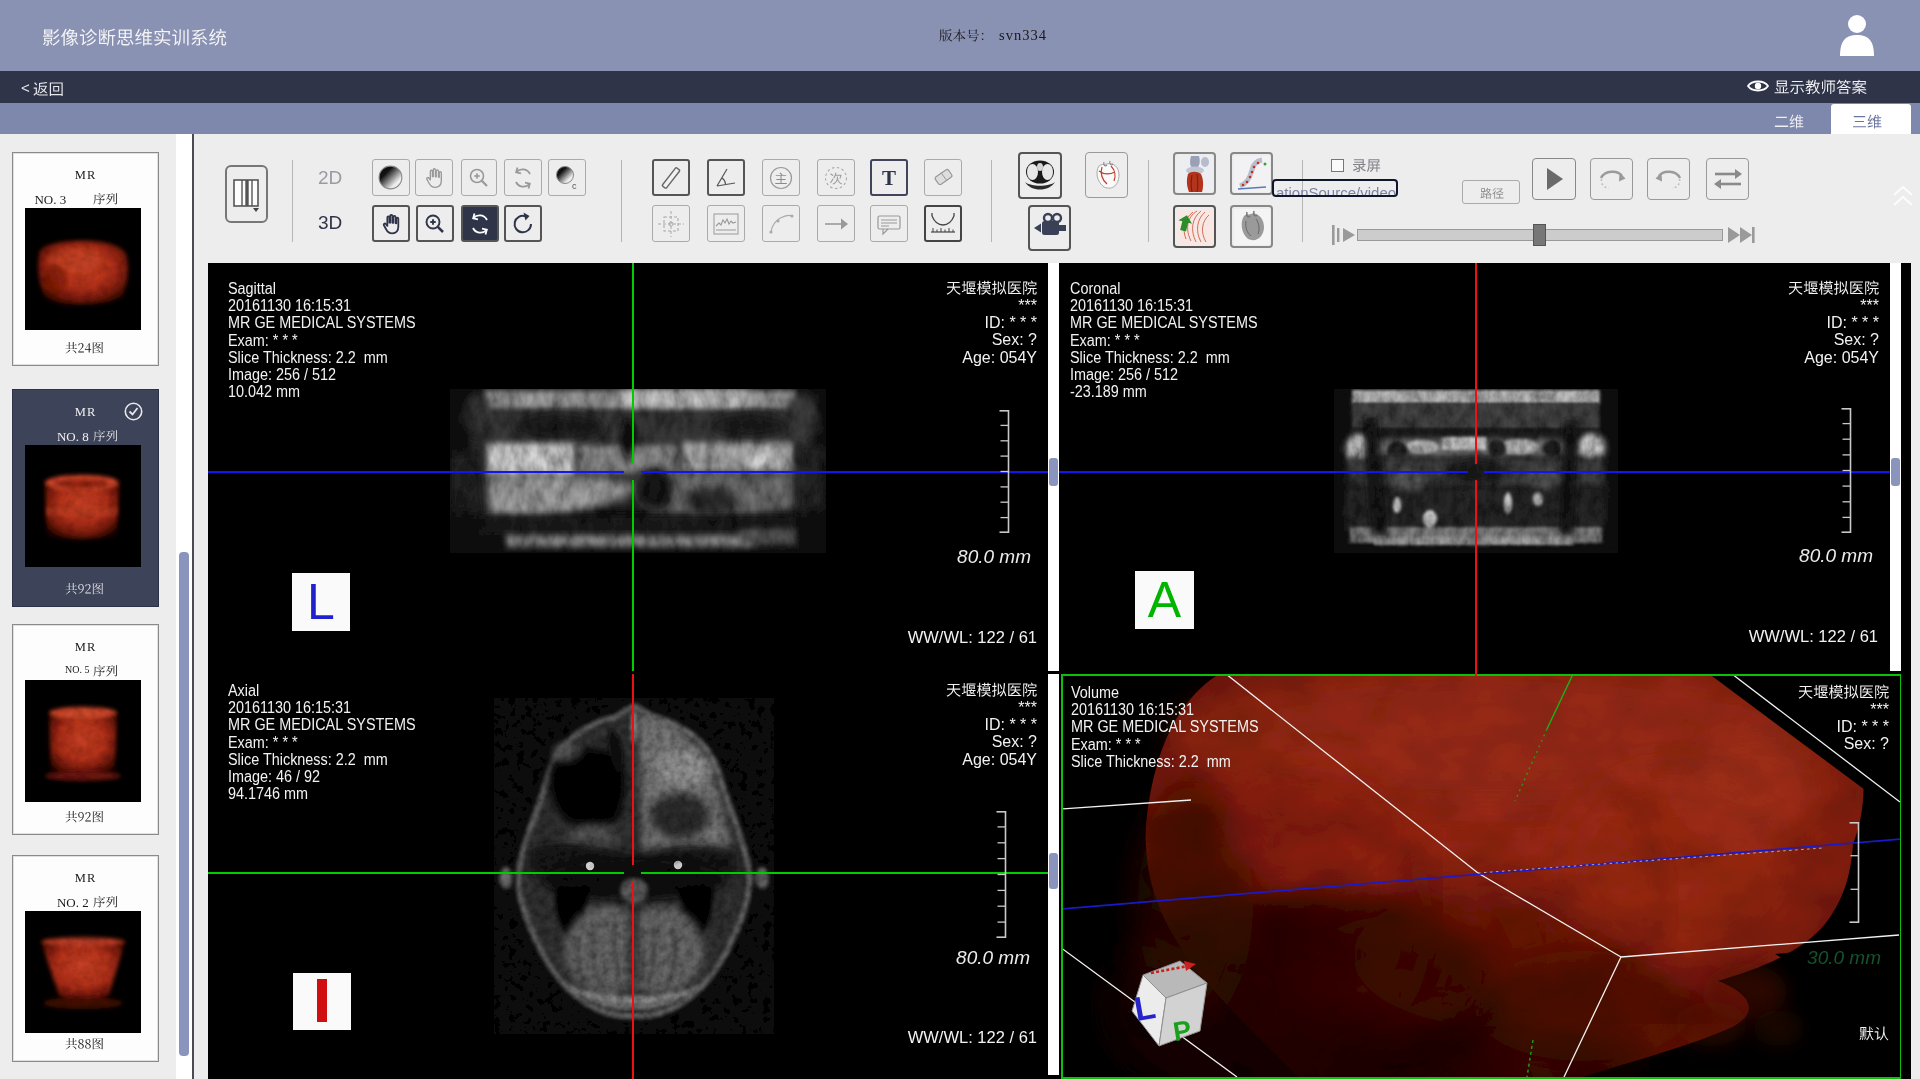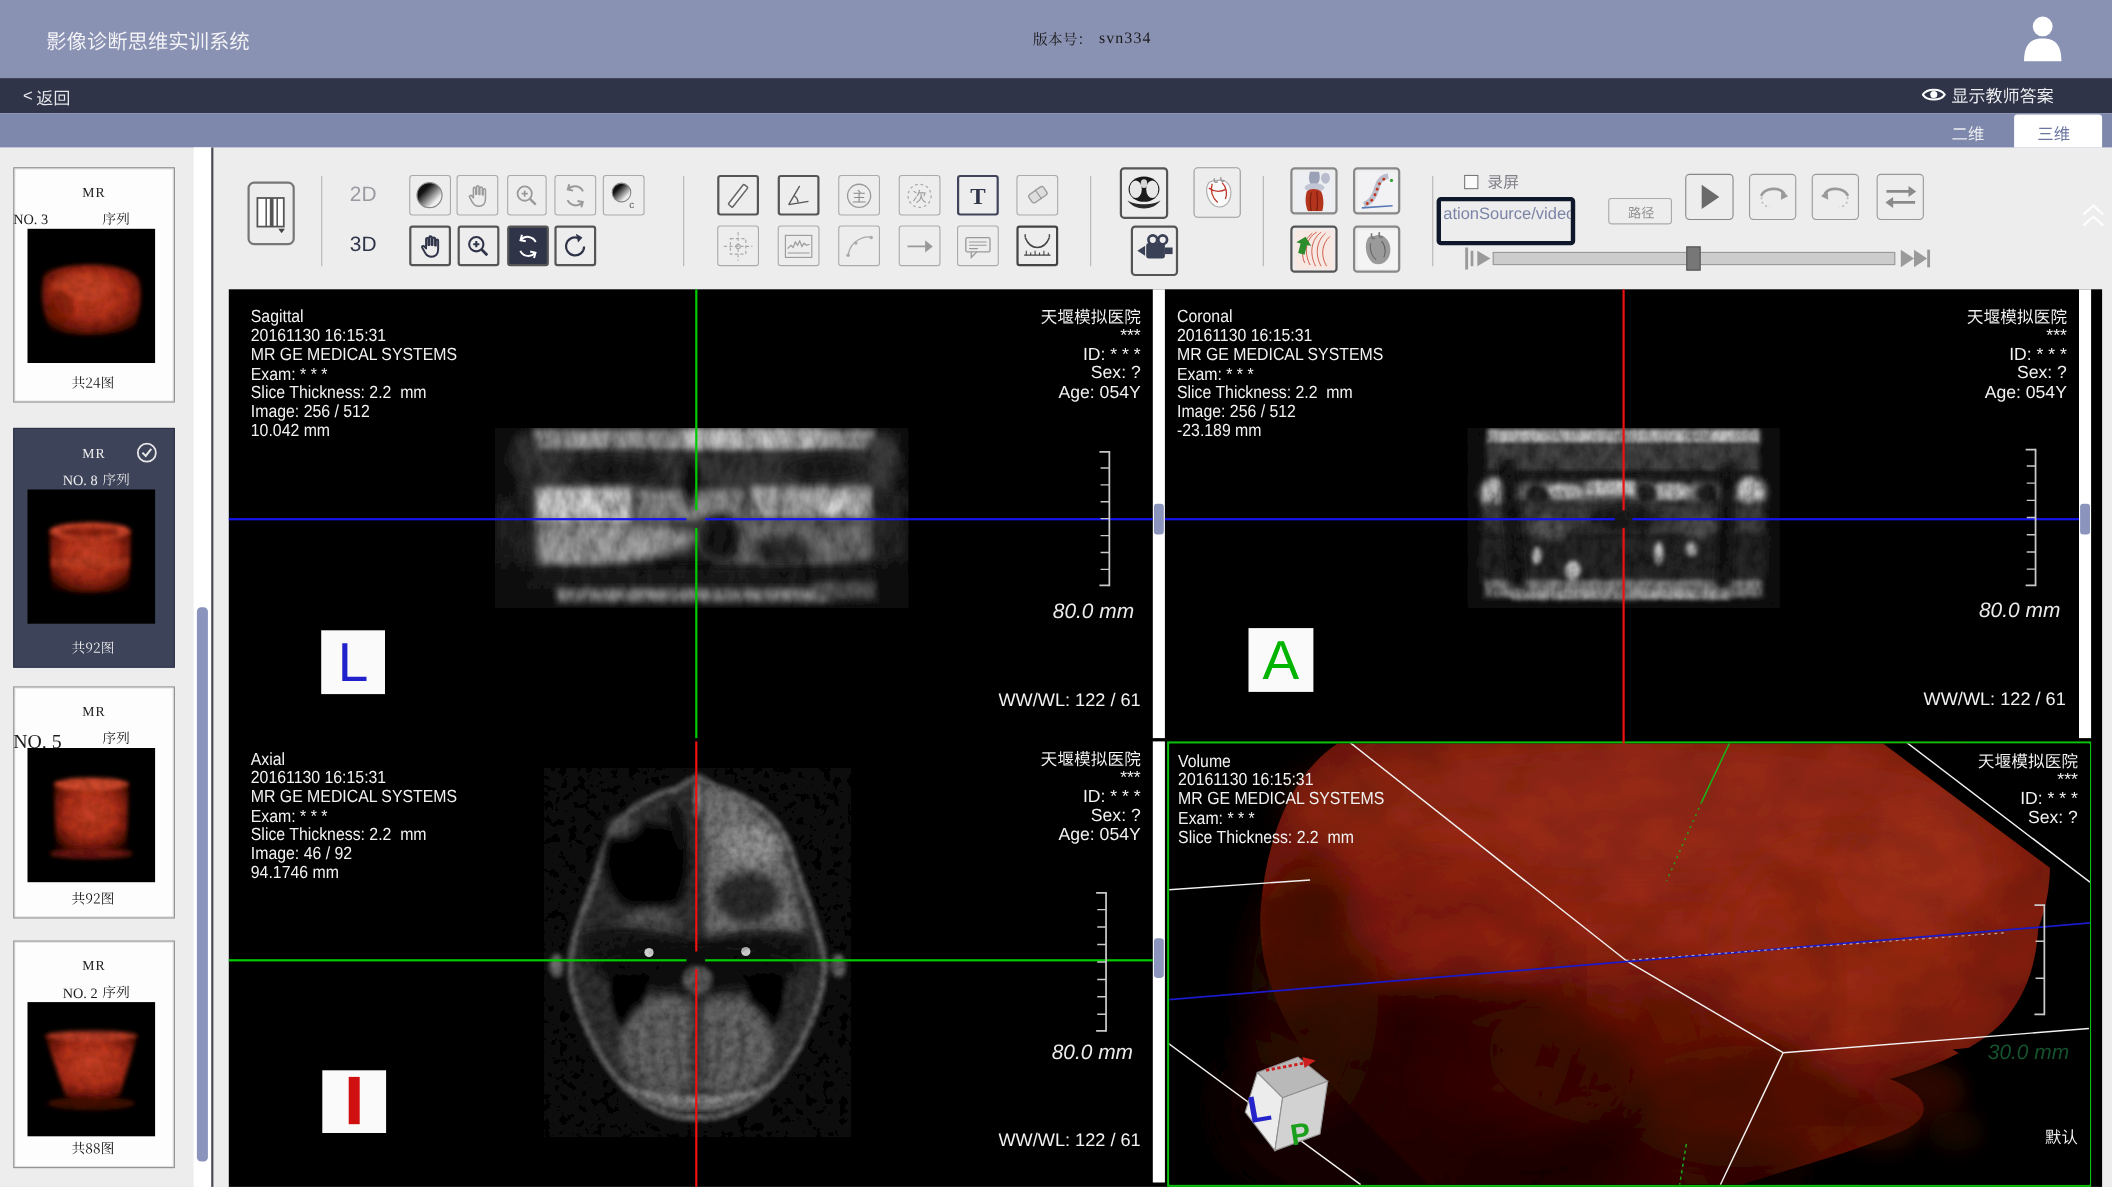--- a/index.html
+++ b/index.html
@@ -37,21 +37,21 @@
   </svg>
 <div class="abs" style="left:1831px;top:104px;width:80px;height:30px;background:#fff;border-radius:3px 3px 0 0"></div>
 <svg style="position:absolute;left:1852.0px;top:109.8px;overflow:visible" width="30" height="21">
     <path transform="translate(0,17.2)" d="M1.8 -11.1V-10.0H13.2V-11.1ZM2.8 -6.2V-5.1H12.0V-6.2ZM1.0 -1.0V0.1H14.0V-1.0Z M15.7 -0.8 15.9 0.3C17.3 -0.1 19.1 -0.5 20.9 -1.0L20.8 -1.9C18.9 -1.5 16.9 -1.1 15.7 -0.8ZM24.9 -12.1C25.3 -11.5 25.8 -10.6 25.9 -10.0L26.9 -10.4C26.7 -11.0 26.3 -11.9 25.8 -12.5ZM15.9 -6.3C16.1 -6.5 16.5 -6.5 18.3 -6.8C17.7 -5.8 17.1 -5.0 16.8 -4.7C16.4 -4.2 16.0 -3.8 15.7 -3.7C15.8 -3.4 16.0 -3.0 16.0 -2.7C16.3 -2.9 16.8 -3.1 20.5 -3.8C20.5 -4.0 20.5 -4.4 20.5 -4.7L17.6 -4.2C18.7 -5.6 19.9 -7.2 20.8 -8.9L19.9 -9.5C19.6 -8.9 19.3 -8.3 18.9 -7.7L17.0 -7.5C17.9 -8.8 18.7 -10.5 19.4 -12.1L18.4 -12.6C17.8 -10.8 16.7 -8.8 16.4 -8.3C16.1 -7.8 15.8 -7.4 15.6 -7.4C15.7 -7.1 15.9 -6.6 15.9 -6.3ZM25.5 -5.9V-4.0H23.0V-5.9ZM23.2 -12.5C22.7 -10.8 21.6 -8.6 20.4 -7.2C20.6 -7.0 20.9 -6.5 21.0 -6.2C21.3 -6.6 21.7 -7.1 22.0 -7.5V1.2H23.0V0.1H29.4V-0.9H26.5V-3.0H28.8V-4.0H26.5V-5.9H28.8V-7.0H26.5V-8.9H29.1V-9.9H23.3C23.7 -10.7 24.0 -11.5 24.3 -12.2ZM25.5 -7.0H23.0V-8.9H25.5ZM25.5 -3.0V-0.9H23.0V-3.0Z" fill="#6a76a0"></path>
   </svg>
 <div class="abs" style="left:176px;top:134px;width:17px;height:945px;background:#fff"></div>
 <div class="abs" style="left:179px;top:552px;width:10px;height:504px;background:#8a94bc;border-radius:4px"></div>
 <div class="abs" style="left:192px;top:134px;width:2px;height:945px;background:#4a4a55"></div>
 <div class="abs" style="left:12px;top:152px;width:147px;height:214px;background:#fdfdfd;border:1px solid #8a8a8a;box-shadow:inset 0 0 0 1px #e0e0e0"></div>
 <div class="txt" style="left:12px;top:168px;width:147px;text-align:center;font-family:'Liberation Serif',serif;font-size:12.5px;letter-spacing:1px;color:#1a1a1a">MR</div>
-<div class="txt" style="left:12px;top:192px;width:80px;text-align:left;font-family:'Liberation Serif',serif;font-size:13px;color:#1a1a1a">NO. 3 </div>
+<div class="txt" style="left:12px;top:192px;width:80px;text-align:center;font-family:'Liberation Serif',serif;font-size:13px;color:#1a1a1a">NO. 3 </div>
 <svg style="position:absolute;left:93.0px;top:188.6px;overflow:visible" width="25" height="18">
     <path transform="translate(0,14.4)" d="M5.5 -10.5 5.4 -10.4C5.9 -10.0 6.5 -9.2 6.7 -8.7C7.6 -8.1 8.2 -9.9 5.5 -10.5ZM10.9 -9.3 10.3 -8.5H2.7L1.7 -8.9V-5.5C1.7 -3.3 1.6 -1.0 0.4 0.9L0.6 1.0C2.4 -0.8 2.5 -3.5 2.5 -5.5V-8.2H11.7C11.9 -8.2 12.0 -8.2 12.0 -8.3C11.6 -8.8 10.9 -9.3 10.9 -9.3ZM5.1 -6.2 5.0 -6.1C5.8 -5.7 7.0 -5.0 7.5 -4.4C8.0 -4.2 8.2 -4.7 7.7 -5.3C8.5 -5.7 9.6 -6.3 10.2 -6.8C10.5 -6.8 10.6 -6.8 10.7 -6.9L9.8 -7.8L9.2 -7.2H3.7L3.8 -6.9H9.0C8.6 -6.4 8.0 -5.9 7.5 -5.5C7.0 -5.8 6.2 -6.1 5.1 -6.2ZM7.5 -0.2V-4.0H10.4C10.1 -3.5 9.7 -2.8 9.4 -2.4L9.6 -2.3C10.2 -2.7 11.0 -3.4 11.4 -3.8C11.6 -3.9 11.8 -3.9 11.9 -4.0L11.0 -4.9L10.4 -4.3H2.9L3.0 -4.0H6.7V-0.2C6.7 -0.0 6.6 0.1 6.4 0.1C6.1 0.1 4.7 -0.1 4.7 -0.1V0.1C5.3 0.2 5.7 0.3 5.9 0.4C6.1 0.6 6.1 0.7 6.2 1.0C7.3 0.9 7.5 0.5 7.5 -0.2Z M20.5 -9.4V-1.6H20.6C20.9 -1.6 21.3 -1.8 21.3 -1.9V-9.0C21.5 -9.0 21.6 -9.1 21.7 -9.3ZM23.0 -10.2V-0.3C23.0 -0.1 22.9 -0.0 22.7 -0.0C22.4 -0.0 21.0 -0.2 21.0 -0.2V0.1C21.6 0.1 21.9 0.2 22.1 0.4C22.3 0.5 22.4 0.7 22.4 1.0C23.6 0.9 23.8 0.4 23.8 -0.2V-9.7C24.1 -9.8 24.2 -9.9 24.2 -10.1ZM13.1 -9.4 13.2 -9.1H15.7C15.3 -7.0 14.2 -4.8 12.9 -3.2L13.0 -3.1C13.7 -3.7 14.3 -4.4 14.8 -5.1C15.4 -4.6 16.0 -3.9 16.1 -3.4C16.9 -2.8 17.5 -4.5 15.0 -5.3C15.3 -5.7 15.5 -6.2 15.8 -6.6H18.4C17.6 -3.5 16.1 -0.8 13.2 0.8L13.3 1.0C16.8 -0.5 18.4 -3.4 19.3 -6.5C19.6 -6.5 19.7 -6.6 19.8 -6.7L18.9 -7.5L18.3 -7.0H15.9C16.2 -7.7 16.5 -8.4 16.7 -9.1H19.7C19.9 -9.1 20.0 -9.1 20.1 -9.3C19.6 -9.7 18.9 -10.2 18.9 -10.2L18.4 -9.4Z" fill="#1a1a1a"></path>
   </svg>
 <div class="abs" style="left:25px;top:208px;width:116px;height:122px;background:#000"></div>
 <svg class="abs" style="left:25px;top:208px" width="116" height="122" viewBox="0 0 116 122">
 <defs>
       <radialGradient id="rg0" cx="50%" cy="42%" r="62%">
 <stop offset="0%" stop-color="#c84024"></stop>
         <stop offset="55%" stop-color="#ae2e16"></stop>
         <stop offset="85%" stop-color="#661406"></stop>
@@ -108,21 +108,21 @@
   </svg>
 <svg style="position:absolute;left:64.5px;top:578.6px;overflow:visible" width="39" height="18">
     <path transform="translate(0,14.4)" d="M7.6 -2.4 7.4 -2.3C8.6 -1.5 10.1 -0.2 10.7 0.9C11.8 1.4 12.1 -0.9 7.6 -2.4ZM4.4 -2.6C3.6 -1.5 2.2 -0.1 0.7 0.8L0.9 1.0C2.5 0.3 4.1 -0.9 5.0 -1.9C5.3 -1.8 5.4 -1.9 5.5 -2.0ZM7.8 -10.4V-7.5H4.6V-9.9C4.9 -10.0 5.0 -10.1 5.1 -10.2L3.8 -10.4V-7.5H0.9L1.0 -7.1H3.8V-3.6H0.5L0.6 -3.3H11.7C11.9 -3.3 12.0 -3.3 12.0 -3.5C11.6 -3.9 10.9 -4.4 10.9 -4.4L10.2 -3.6H8.7V-7.1H11.3C11.5 -7.1 11.6 -7.2 11.7 -7.3C11.2 -7.7 10.6 -8.2 10.6 -8.2L10.0 -7.5H8.7V-9.9C9.0 -10.0 9.1 -10.1 9.1 -10.2ZM4.6 -3.6V-7.1H7.8V-3.6Z M13.8 0.2C17.1 -0.6 18.8 -2.9 18.8 -5.6C18.8 -7.9 17.7 -9.3 16.0 -9.3C14.4 -9.3 13.2 -8.2 13.2 -6.4C13.2 -4.7 14.3 -3.7 15.8 -3.7C16.6 -3.7 17.2 -3.9 17.7 -4.4C17.3 -2.4 16.0 -0.9 13.7 -0.1ZM17.7 -4.9C17.3 -4.4 16.8 -4.1 16.2 -4.1C15.0 -4.1 14.2 -5.0 14.2 -6.5C14.2 -8.1 15.0 -8.9 15.9 -8.9C17.0 -8.9 17.8 -7.8 17.8 -5.7C17.8 -5.4 17.8 -5.1 17.7 -4.9Z M20.3 0.0H25.9V-0.9H21.0C21.8 -1.7 22.5 -2.5 22.9 -2.9C24.8 -4.9 25.5 -5.8 25.5 -6.9C25.5 -8.4 24.7 -9.3 23.0 -9.3C21.7 -9.3 20.5 -8.6 20.3 -7.4C20.4 -7.1 20.6 -7.0 20.8 -7.0C21.1 -7.0 21.3 -7.1 21.4 -7.6L21.8 -8.7C22.1 -8.8 22.4 -8.9 22.7 -8.9C23.8 -8.9 24.5 -8.2 24.5 -6.9C24.5 -5.8 23.9 -5.0 22.6 -3.4C22.0 -2.6 21.1 -1.7 20.3 -0.7Z M31.7 -4.0 31.7 -3.8C32.7 -3.6 33.5 -3.1 33.8 -2.7C34.6 -2.5 34.8 -4.1 31.7 -4.0ZM30.4 -2.4 30.4 -2.2C32.3 -1.8 34.0 -1.1 34.7 -0.5C35.6 -0.3 35.8 -2.2 30.4 -2.4ZM36.8 -9.4V-0.2H28.7V-9.4ZM28.7 0.6V0.1H36.8V0.9H36.9C37.2 0.9 37.6 0.7 37.6 0.6V-9.2C37.9 -9.3 38.1 -9.3 38.1 -9.5L37.1 -10.3L36.6 -9.7H28.8L27.9 -10.2V1.0H28.0C28.4 1.0 28.7 0.8 28.7 0.6ZM32.4 -8.8 31.2 -9.3C30.9 -8.1 30.2 -6.6 29.3 -5.6L29.4 -5.4C30.0 -5.9 30.5 -6.5 31.0 -7.1C31.3 -6.5 31.8 -5.9 32.3 -5.4C31.4 -4.7 30.2 -4.0 29.0 -3.6L29.1 -3.4C30.5 -3.8 31.8 -4.4 32.8 -5.1C33.7 -4.4 34.7 -4.0 35.8 -3.7C35.9 -4.0 36.2 -4.3 36.5 -4.3L36.5 -4.5C35.4 -4.7 34.3 -5.0 33.4 -5.5C34.1 -6.1 34.8 -6.8 35.2 -7.5C35.5 -7.5 35.7 -7.5 35.8 -7.6L34.9 -8.4L34.3 -7.9H31.6C31.7 -8.2 31.8 -8.4 31.9 -8.7C32.2 -8.7 32.3 -8.7 32.4 -8.8ZM31.2 -7.3 31.4 -7.6H34.3C33.9 -7.0 33.4 -6.4 32.8 -5.8C32.1 -6.2 31.6 -6.7 31.2 -7.3Z" fill="#f0f0f0"></path>
   </svg>
 <svg class="abs" style="left:124px;top:402px" width="19" height="19" viewBox="0 0 19 19">
 <circle cx="9.5" cy="9.5" r="8.2" fill="none" stroke="#e8e8e8" stroke-width="1.6"></circle>
 <path d="M5.5 9.5 L8.5 12.5 L13.5 6" fill="none" stroke="#e8e8e8" stroke-width="1.8"></path>
   </svg>
 <div class="abs" style="left:12px;top:624px;width:147px;height:211px;background:#fdfdfd;border:1px solid #8a8a8a;box-shadow:inset 0 0 0 1px #e0e0e0"></div>
 <div class="txt" style="left:12px;top:640px;width:147px;text-align:center;font-family:'Liberation Serif',serif;font-size:12.5px;letter-spacing:1px;color:#1a1a1a">MR</div>
-<div class="txt" style="left:12px;top:664px;width:80px;text-align:left;font-family:'Liberation Serif',serif;font-size:18px;color:#1a1a1a">NO. 5 </div>
+<div class="txt" style="left:12px;top:664px;width:80px;text-align:right;font-family:'Liberation Serif',serif;font-size:10px;color:#1a1a1a">NO. 5 </div>
 <svg style="position:absolute;left:93.0px;top:660.6px;overflow:visible" width="25" height="18">
     <path transform="translate(0,14.4)" d="M5.5 -10.5 5.4 -10.4C5.9 -10.0 6.5 -9.2 6.7 -8.7C7.6 -8.1 8.2 -9.9 5.5 -10.5ZM10.9 -9.3 10.3 -8.5H2.7L1.7 -8.9V-5.5C1.7 -3.3 1.6 -1.0 0.4 0.9L0.6 1.0C2.4 -0.8 2.5 -3.5 2.5 -5.5V-8.2H11.7C11.9 -8.2 12.0 -8.2 12.0 -8.3C11.6 -8.8 10.9 -9.3 10.9 -9.3ZM5.1 -6.2 5.0 -6.1C5.8 -5.7 7.0 -5.0 7.5 -4.4C8.0 -4.2 8.2 -4.7 7.7 -5.3C8.5 -5.7 9.6 -6.3 10.2 -6.8C10.5 -6.8 10.6 -6.8 10.7 -6.9L9.8 -7.8L9.2 -7.2H3.7L3.8 -6.9H9.0C8.6 -6.4 8.0 -5.9 7.5 -5.5C7.0 -5.8 6.2 -6.1 5.1 -6.2ZM7.5 -0.2V-4.0H10.4C10.1 -3.5 9.7 -2.8 9.4 -2.4L9.6 -2.3C10.2 -2.7 11.0 -3.4 11.4 -3.8C11.6 -3.9 11.8 -3.9 11.9 -4.0L11.0 -4.9L10.4 -4.3H2.9L3.0 -4.0H6.7V-0.2C6.7 -0.0 6.6 0.1 6.4 0.1C6.1 0.1 4.7 -0.1 4.7 -0.1V0.1C5.3 0.2 5.7 0.3 5.9 0.4C6.1 0.6 6.1 0.7 6.2 1.0C7.3 0.9 7.5 0.5 7.5 -0.2Z M20.5 -9.4V-1.6H20.6C20.9 -1.6 21.3 -1.8 21.3 -1.9V-9.0C21.5 -9.0 21.6 -9.1 21.7 -9.3ZM23.0 -10.2V-0.3C23.0 -0.1 22.9 -0.0 22.7 -0.0C22.4 -0.0 21.0 -0.2 21.0 -0.2V0.1C21.6 0.1 21.9 0.2 22.1 0.4C22.3 0.5 22.4 0.7 22.4 1.0C23.6 0.9 23.8 0.4 23.8 -0.2V-9.7C24.1 -9.8 24.2 -9.9 24.2 -10.1ZM13.1 -9.4 13.2 -9.1H15.7C15.3 -7.0 14.2 -4.8 12.9 -3.2L13.0 -3.1C13.7 -3.7 14.3 -4.4 14.8 -5.1C15.4 -4.6 16.0 -3.9 16.1 -3.4C16.9 -2.8 17.5 -4.5 15.0 -5.3C15.3 -5.7 15.5 -6.2 15.8 -6.6H18.4C17.6 -3.5 16.1 -0.8 13.2 0.8L13.3 1.0C16.8 -0.5 18.4 -3.4 19.3 -6.5C19.6 -6.5 19.7 -6.6 19.8 -6.7L18.9 -7.5L18.3 -7.0H15.9C16.2 -7.7 16.5 -8.4 16.7 -9.1H19.7C19.9 -9.1 20.0 -9.1 20.1 -9.3C19.6 -9.7 18.9 -10.2 18.9 -10.2L18.4 -9.4Z" fill="#1a1a1a"></path>
   </svg>
 <div class="abs" style="left:25px;top:680px;width:116px;height:122px;background:#000"></div>
 <svg class="abs" style="left:25px;top:680px" width="116" height="122" viewBox="0 0 116 122">
 <defs>
       <radialGradient id="rg2" cx="50%" cy="42%" r="62%">
 <stop offset="0%" stop-color="#c84024"></stop>
         <stop offset="55%" stop-color="#ae2e16"></stop>
         <stop offset="85%" stop-color="#661406"></stop>
@@ -425,21 +425,21 @@
       <path d="M10 7 C6 13 7 24 14 30 C23 34 30 27 30 18 C30 9 23 3 17 5 C13 6 12 5 10 7 Z" fill="#9a9a9a"></path>
       <path d="M13 3 C12 7 14 9 16 7 M20 2 C19 6 21 8 23 6" stroke="#777" stroke-width="1.5" fill="none"></path>
       <path d="M12 12 C11 18 13 24 17 27 M22 10 C25 14 26 20 24 25" stroke="#666" stroke-width="1" fill="none"></path>
     </svg>
   </div>
 <div class="abs" style="left:1302px;top:160px;width:1px;height:82px;background:#b5b5b5"></div>
 <div class="abs" style="left:1331px;top:159px;width:13px;height:13px;border:1px solid #777;background:#fafafa"></div>
 <svg style="position:absolute;left:1352.0px;top:154.3px;overflow:visible" width="29" height="20">
     <path transform="translate(0,16.7)" d="M1.9 -4.6C2.9 -4.1 4.0 -3.2 4.6 -2.7L5.4 -3.5C4.8 -4.0 3.6 -4.8 2.7 -5.3ZM1.9 -11.4V-10.4H10.7L10.7 -9.0H2.4V-8.0H10.6L10.5 -6.7H1.0V-5.7H6.7V-3.1C4.6 -2.2 2.4 -1.3 1.0 -0.8L1.6 0.2C3.0 -0.4 4.9 -1.2 6.7 -2.0V-0.0C6.7 0.2 6.6 0.2 6.4 0.2C6.1 0.3 5.3 0.3 4.5 0.2C4.6 0.5 4.8 0.9 4.9 1.2C6.0 1.2 6.7 1.2 7.2 1.0C7.6 0.9 7.8 0.6 7.8 -0.0V-3.4C9.0 -1.5 10.8 -0.1 13.1 0.6C13.3 0.3 13.6 -0.1 13.8 -0.4C12.3 -0.8 10.9 -1.6 9.8 -2.6C10.7 -3.1 11.8 -3.9 12.7 -4.7L11.7 -5.4C11.1 -4.7 10.0 -3.9 9.1 -3.2C8.6 -3.9 8.1 -4.6 7.8 -5.3V-5.7H13.6V-6.7H11.7C11.8 -8.2 11.9 -10.0 11.9 -11.4L11.1 -11.4L10.9 -11.4Z M19.5 -7.6C19.9 -7.2 20.2 -6.6 20.4 -6.2L21.4 -6.6C21.2 -6.9 20.8 -7.5 20.5 -7.9ZM17.6 -10.5H26.3V-9.1H17.6ZM16.5 -11.5V-6.7C16.5 -4.5 16.3 -1.5 14.9 0.6C15.2 0.7 15.7 1.0 15.9 1.2C17.4 -1.0 17.6 -4.3 17.6 -6.7V-8.1H27.4V-11.5ZM25.2 -8.0C25.0 -7.5 24.6 -6.7 24.3 -6.1H18.2V-5.2H20.4V-3.8L20.4 -3.2H17.8V-2.2H20.3C20.0 -1.3 19.3 -0.3 17.6 0.4C17.9 0.6 18.2 0.9 18.3 1.2C20.4 0.3 21.1 -0.9 21.4 -2.2H24.4V1.2H25.4V-2.2H28.2V-3.2H25.4V-5.2H27.8V-6.1H25.3C25.7 -6.6 26.0 -7.1 26.4 -7.7ZM24.4 -3.2H21.5L21.5 -3.7V-5.2H24.4Z" fill="#808088"></path>
   </svg>
-<div class="abs" style="left:1306px;top:179px;width:126px;height:44px;border:4px solid #0f172a;border-radius:4px;overflow:hidden">
+<div class="abs" style="left:1272px;top:179px;width:126px;height:18px;border:2px solid #0f172a;border-radius:4px;overflow:hidden">
     <div class="txt" style="left:2px;top:3px;font-size:15px;color:#7b84a6">ationSource/video</div>
   </div>
 <div class="abs" style="left:1462px;top:180px;width:58px;height:24px;border:1px solid #aaa;border-radius:3px;">
     <svg style="position:absolute;left:17.0px;top:3.2px;overflow:visible" width="24" height="17">
       <path transform="translate(0,13.8)" d="M1.9 -8.8H4.1V-6.7H1.9ZM0.5 -0.5 0.6 0.4C1.9 0.1 3.6 -0.3 5.3 -0.8L5.2 -1.6L3.6 -1.2V-3.3H4.9C5.0 -3.2 5.2 -2.9 5.3 -2.7C5.5 -2.9 5.8 -3.0 6.0 -3.1V0.9H6.9V0.5H9.9V0.9H10.7V-3.1L11.1 -2.9C11.2 -3.1 11.5 -3.5 11.7 -3.6C10.6 -4.1 9.7 -4.7 8.9 -5.4C9.7 -6.3 10.3 -7.4 10.7 -8.6L10.1 -8.9L10.0 -8.9H7.6C7.8 -9.2 7.9 -9.5 8.0 -9.9L7.2 -10.1C6.7 -8.6 5.9 -7.3 5.0 -6.4V-9.6H1.1V-5.9H2.8V-1.0L1.8 -0.8V-4.8H1.1V-0.6ZM6.9 -0.3V-2.6H9.9V-0.3ZM9.6 -8.1C9.3 -7.3 8.8 -6.6 8.3 -6.0C7.8 -6.6 7.4 -7.3 7.2 -7.9L7.3 -8.1ZM6.6 -3.4C7.2 -3.8 7.8 -4.3 8.4 -4.8C8.9 -4.3 9.5 -3.8 10.1 -3.4ZM7.8 -5.4C7.0 -4.6 6.0 -4.0 5.1 -3.6V-4.2H3.6V-5.9H5.0V-6.3C5.2 -6.1 5.5 -5.9 5.6 -5.7C6.0 -6.1 6.4 -6.6 6.7 -7.1C7.0 -6.6 7.4 -6.0 7.8 -5.4Z M15.1 -10.1C14.6 -9.2 13.5 -8.2 12.6 -7.6C12.7 -7.4 13.0 -7.1 13.1 -6.8C14.1 -7.6 15.2 -8.7 15.9 -9.7ZM16.6 -9.4V-8.6H21.2C20.0 -7.0 17.7 -5.7 15.7 -5.1C15.9 -4.9 16.2 -4.5 16.3 -4.3C17.4 -4.7 18.7 -5.3 19.8 -6.1C20.9 -5.6 22.3 -4.9 23.0 -4.4L23.5 -5.1C22.8 -5.6 21.6 -6.2 20.5 -6.6C21.4 -7.3 22.1 -8.2 22.6 -9.1L22.0 -9.5L21.8 -9.4ZM16.6 -4.0V-3.1H19.2V-0.2H15.9V0.6H23.5V-0.2H20.2V-3.1H22.8V-4.0ZM15.3 -7.4C14.6 -6.2 13.5 -4.9 12.4 -4.1C12.6 -3.9 12.8 -3.5 12.9 -3.3C13.3 -3.6 13.8 -4.0 14.2 -4.5V1.0H15.1V-5.6C15.5 -6.1 15.8 -6.6 16.1 -7.1Z" fill="#909090"></path>
     </svg>
   </div>
 <div class="abs" style="left:1532px;top:158px;width:44px;height:42px;border:1px solid #888;border-radius:4px;">
     <svg width="24" height="26" viewBox="0 0 24 26" style="position:absolute;left:50%;top:50%;transform:translate(-50%,-50%)">
       <path d="M5 2 L21 13 L5 24 Z" fill="#6a6a6a"></path>

